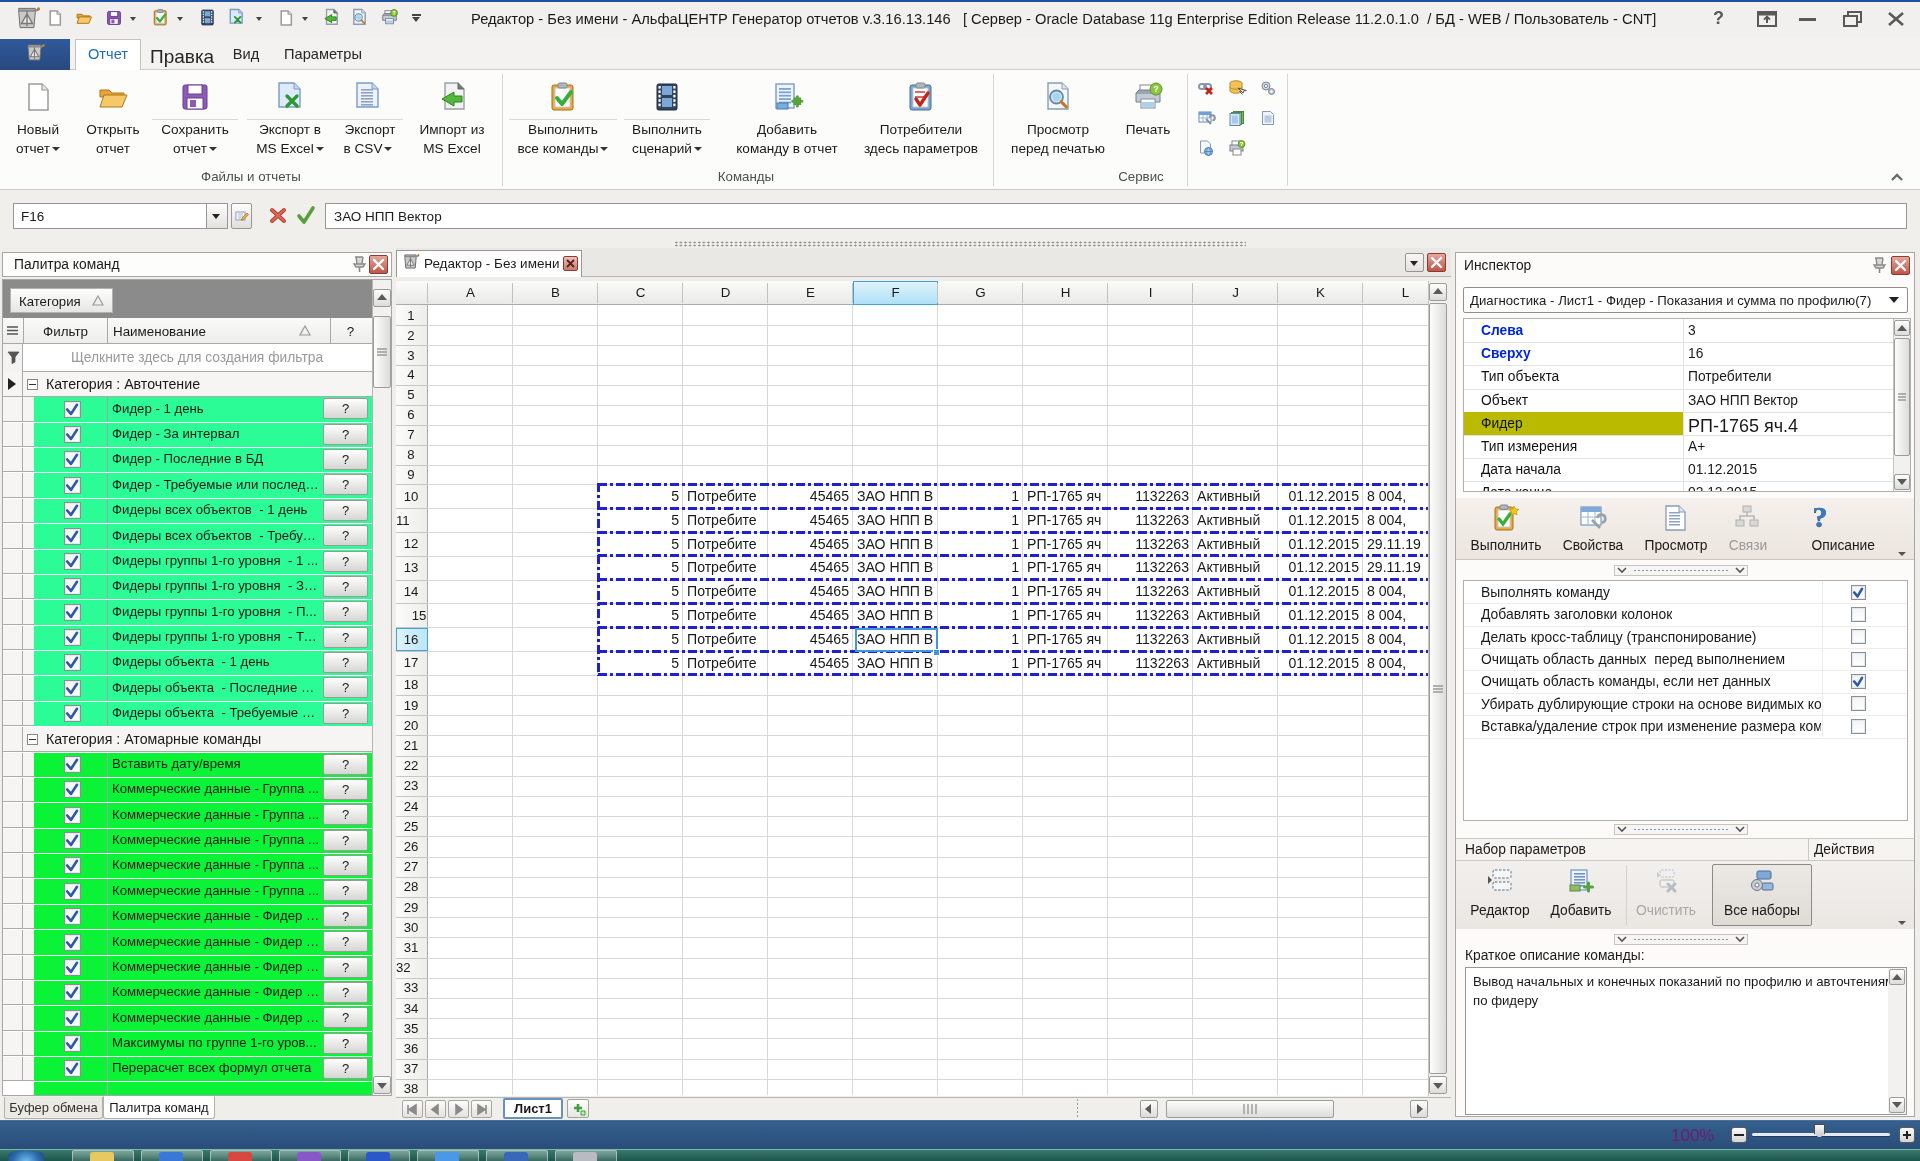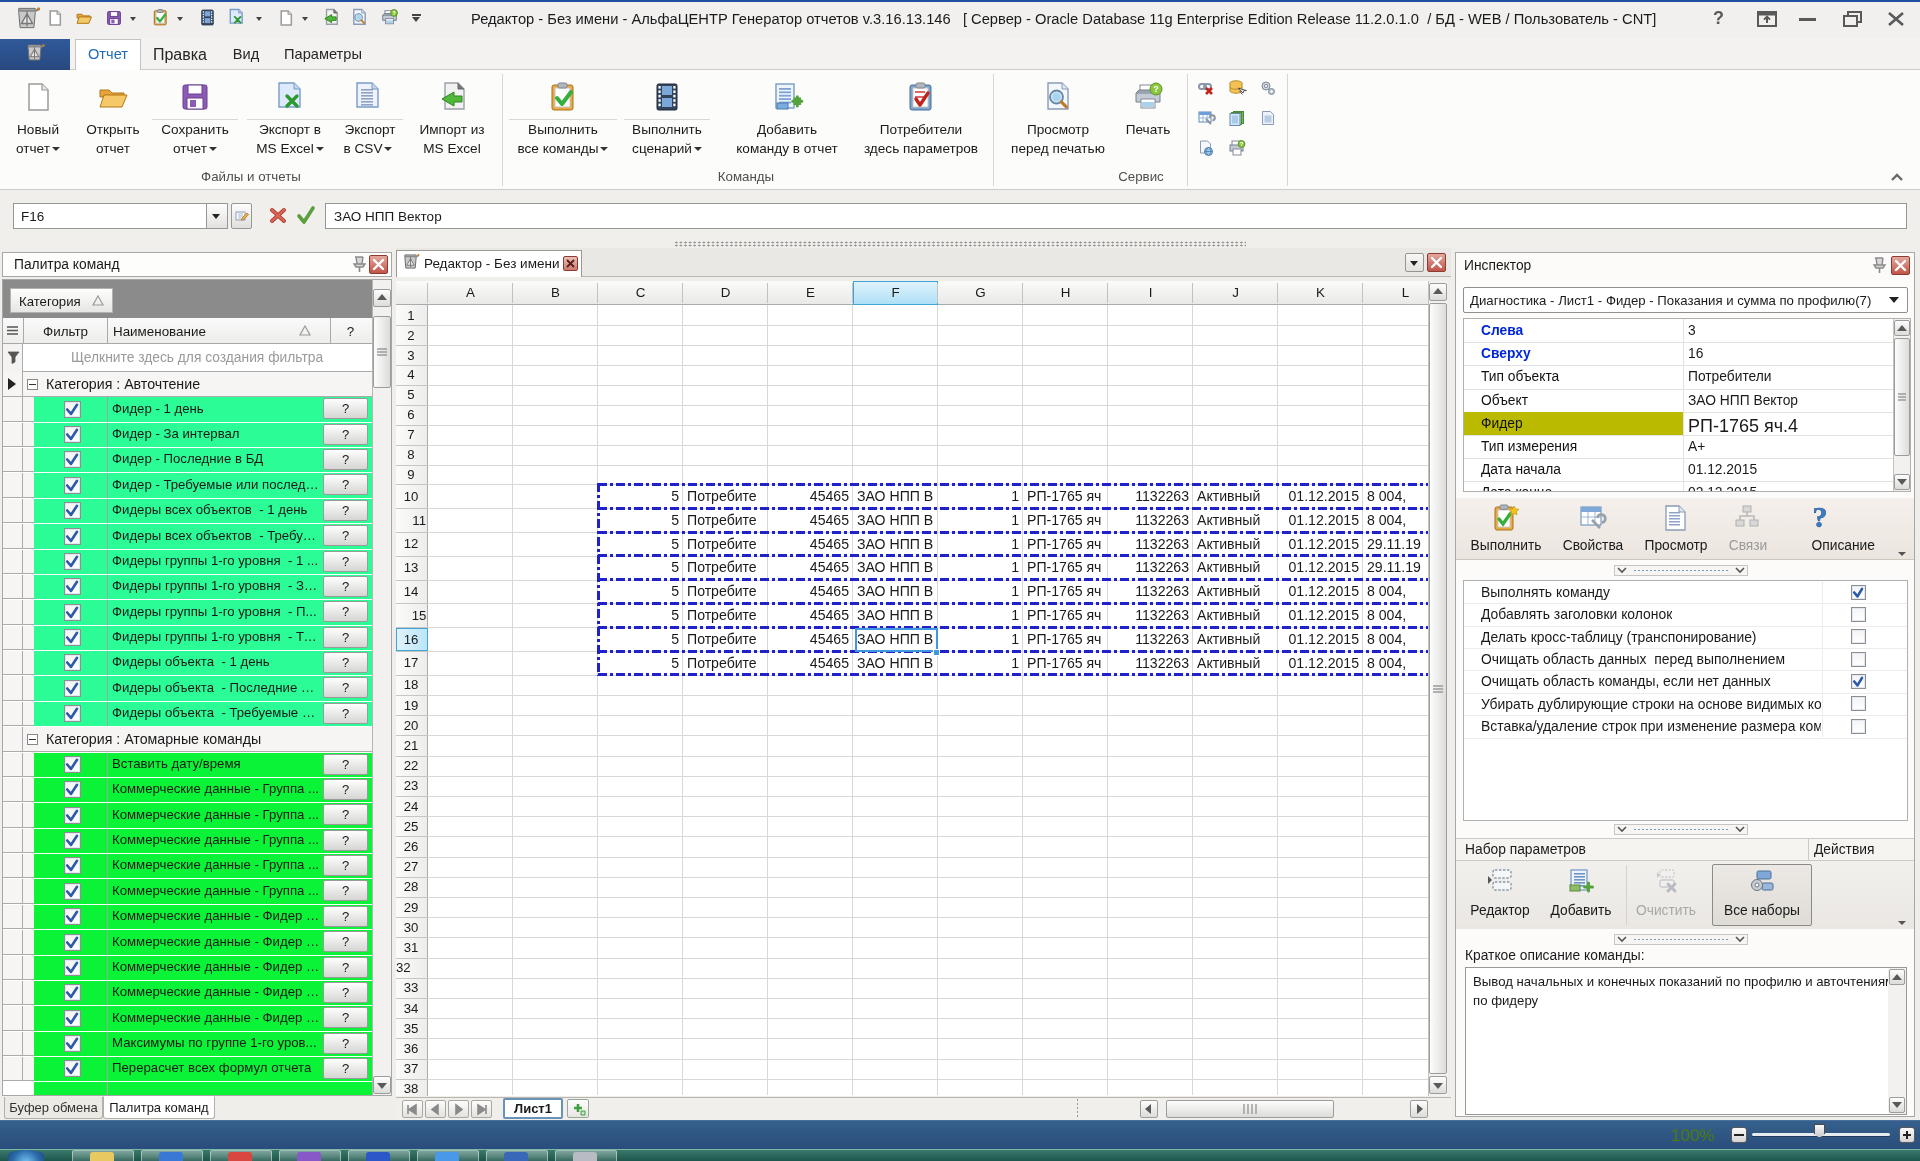--- a/index.html
+++ b/index.html
@@ -104,21 +104,21 @@
 <div class="a" style="left:0;top:38px;width:1920px;height:32px;background:#f3f2f0;border-bottom:1px solid #cfccc7"></div>
 <div class="a" style="left:0;top:39px;width:70px;height:31px;background:linear-gradient(#30599b,#27497e)"></div>
 <svg class="a" style="left:26px;top:44px" width="17" height="19" viewBox="0 0 17 19">
     <path d="M2.125 1.0625 h12.75 v3.1875 l-1.0625 11.6875 h-10.625 l-1.0625-11.6875 z" fill="#c9c9c9" stroke="#6e6e6e"></path>
     <path d="M2.125 2.7625 h13.28125 l2.65625-1.275" stroke="#8a8a8a" stroke-width="1.7000000000000002" fill="none"></path>
     <circle cx="17.424999999999997" cy="1.275" r="1.1687500000000002" fill="#c87a28"></circle>
     <path d="M4.25 12.75 l4.25-7.4375 4.25 7.4375 z M8.5 3.1875 v11.6875" stroke="#777" stroke-width="1.0625" fill="#e8e8e8"></path>
   </svg>
 <div class="a" style="left:75px;top:39px;width:66px;height:31px;background:#fff;border:1px solid #c6c3bf;border-bottom:none"></div>
 <div class="tx" style="left:75px;top:46px;width:66px;text-align:center;font-size:14.6px;color:#1f6ab6">Отчет</div>
-<div class="tx" style="left:150px;top:46px;width:60px;text-align:center;font-size:16px;color:#262626">Правка</div>
+<div class="tx" style="left:150px;top:46px;width:60px;text-align:center;font-size:19px;color:#262626">Правка</div>
 <div class="tx" style="left:223px;top:46px;width:46px;text-align:center;font-size:14.6px;color:#262626">Вид</div>
 <div class="tx" style="left:277px;top:46px;width:92px;text-align:center;font-size:14.6px;color:#262626">Параметры</div>
 <div class="a" style="left:0;top:70px;width:1920px;height:120px;background:#fcfcfb;border-bottom:1px solid #cfccc7"></div>
 <div class="a" style="left:502px;top:74px;width:1px;height:112px;background:#d9d6d2"></div>
 <div class="a" style="left:993px;top:74px;width:1px;height:112px;background:#d9d6d2"></div>
 <div class="a" style="left:1187px;top:74px;width:1px;height:112px;background:#d9d6d2"></div>
 <div class="a" style="left:1287px;top:74px;width:1px;height:112px;background:#d9d6d2"></div>
 <div class="tx" style="left:161px;top:169px;width:180px;text-align:center;font-size:13.3px;color:#4e4e4e">Файлы и отчеты</div>
 <div class="tx" style="left:656px;top:169px;width:180px;text-align:center;font-size:13.3px;color:#4e4e4e">Команды</div>
 <div class="tx" style="left:1051px;top:169px;width:180px;text-align:center;font-size:13.3px;color:#4e4e4e">Сервис</div>
@@ -722,21 +722,21 @@
 <div class="tx" style="left:396px;top:407.2px;width:30px;text-align:center;font-size:13.2px">6</div>
 <div class="a" style="left:396px;top:424.7px;width:32px;height:1px;background:#c6c6c4"></div>
 <div class="tx" style="left:396px;top:427.1px;width:30px;text-align:center;font-size:13.2px">7</div>
 <div class="a" style="left:396px;top:444.6px;width:32px;height:1px;background:#c6c6c4"></div>
 <div class="tx" style="left:396px;top:447.0px;width:30px;text-align:center;font-size:13.2px">8</div>
 <div class="a" style="left:396px;top:464.5px;width:32px;height:1px;background:#c6c6c4"></div>
 <div class="tx" style="left:396px;top:466.9px;width:30px;text-align:center;font-size:13.2px">9</div>
 <div class="a" style="left:396px;top:484.4px;width:32px;height:1px;background:#c6c6c4"></div>
 <div class="tx" style="left:396px;top:488.8px;width:30px;text-align:center;font-size:13.2px">10</div>
 <div class="a" style="left:396px;top:508.2px;width:32px;height:1px;background:#c6c6c4"></div>
-<div class="tx" style="left:396px;top:512.6px;width:30px;text-align:right;font-size:13.2px">11</div>
+<div class="tx" style="left:396px;top:512.6px;width:30px;text-align:left;font-size:13.2px">11</div>
 <div class="a" style="left:396px;top:532.0px;width:32px;height:1px;background:#c6c6c4"></div>
 <div class="tx" style="left:396px;top:536.4px;width:30px;text-align:center;font-size:13.2px">12</div>
 <div class="a" style="left:396px;top:555.8px;width:32px;height:1px;background:#c6c6c4"></div>
 <div class="tx" style="left:396px;top:560.2px;width:30px;text-align:center;font-size:13.2px">13</div>
 <div class="a" style="left:396px;top:579.6px;width:32px;height:1px;background:#c6c6c4"></div>
 <div class="tx" style="left:396px;top:584.0px;width:30px;text-align:center;font-size:13.2px">14</div>
 <div class="a" style="left:396px;top:603.4px;width:32px;height:1px;background:#c6c6c4"></div>
 <div class="tx" style="left:396px;top:607.8px;width:46px;text-align:center;font-size:13.2px">15</div>
 <div class="a" style="left:396px;top:627.2px;width:32px;height:1px;background:#c6c6c4"></div>
 <div class="a" style="left:396px;top:627.7px;width:32px;height:23.8px;background:linear-gradient(90deg,#dff3fc,#bce5f7);border:1px solid #42a3d5"></div>
@@ -1162,21 +1162,21 @@
 <div class="a" style="left:1888px;top:968px;width:18px;height:146px;background:#f2f1ef"></div>
 <div class="a" style="left:1889px;top:969px;width:16px;height:16px;background:linear-gradient(#fdfdfd,#dcdcda);border:1px solid #9c9c9a;border-radius:2px"></div>
 <svg class="a" style="left:1889px;top:969px" width="16" height="16" viewBox="0 0 16 16">
     <path d="M8.0 5 l5 6 h-10 z" fill="#5a5a5a"></path>
   </svg>
 <div class="a" style="left:1889px;top:1097px;width:16px;height:16px;background:linear-gradient(#fdfdfd,#dcdcda);border:1px solid #9c9c9a;border-radius:2px"></div>
 <svg class="a" style="left:1889px;top:1097px" width="16" height="16" viewBox="0 0 16 16">
     <path d="M8.0 11 l5-6 h-10 z" fill="#5a5a5a"></path>
   </svg>
 <div class="a" style="left:0;top:1120px;width:1920px;height:29px;background:linear-gradient(#35608d,#2a4d7a);border-top:1px solid #4a6f9a"></div>
-<div class="tx" style="left:1671px;top:1126px;font-size:17px;color:#4d7c0f">100%</div>
+<div class="tx" style="left:1671px;top:1126px;font-size:17px;color:#701a75">100%</div>
 <div class="a" style="left:1731px;top:1127px;width:16px;height:16px;background:linear-gradient(#fbfbfb,#d4d4d4);border:1px solid #5a5a5a;border-radius:3px"></div>
 <div class="a" style="left:1734px;top:1134px;width:10px;height:2px;background:#222"></div>
 <div class="a" style="left:1752px;top:1133px;width:138px;height:3px;background:#e6ebf1;border-radius:2px;box-shadow:0 1px 0 #1e3a5c"></div>
 <div class="a" style="left:1814px;top:1124px;width:11px;height:14px;background:linear-gradient(#f8f8f8,#c8c8c8);border:1px solid #4a4a4a;clip-path:polygon(0 0,100% 0,100% 70%,50% 100%,0 70%)"></div>
 <div class="a" style="left:1899px;top:1127px;width:16px;height:16px;background:linear-gradient(#fbfbfb,#d4d4d4);border:1px solid #5a5a5a;border-radius:3px"></div>
 <svg class="a" style="left:1901px;top:1129px" width="12" height="12" viewBox="0 0 12 12">
     <path d="M6 2 v8 M2 6 h8" stroke="#222" stroke-width="2"></path>
   </svg>
 <div class="a" style="left:0;top:1149px;width:1920px;height:12px;background:linear-gradient(#3d7c6e,#1d564c)"></div>
 <div class="a" style="left:0;top:1149px;width:1920px;height:1px;background:#7ab8a8"></div>

